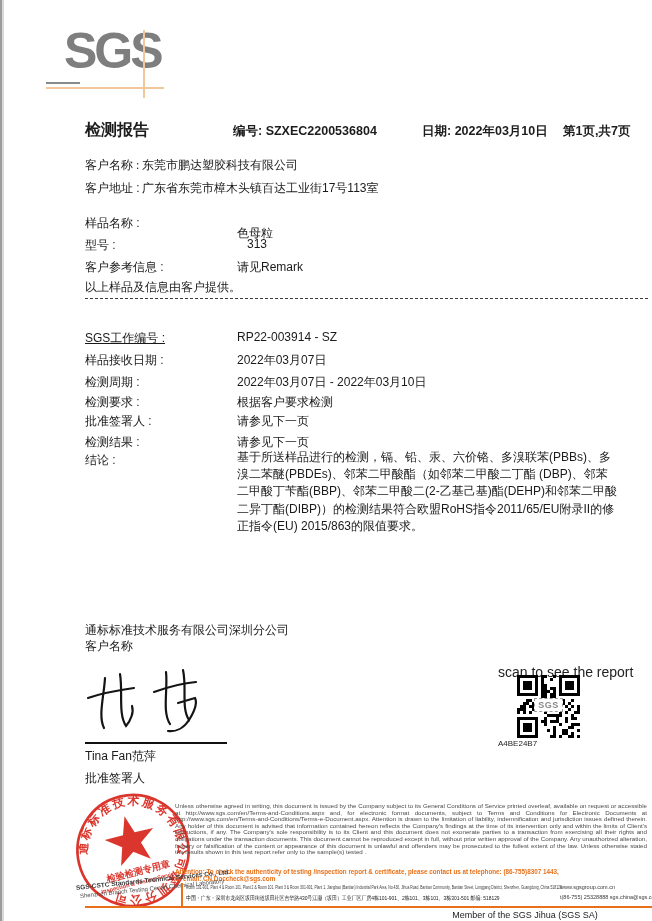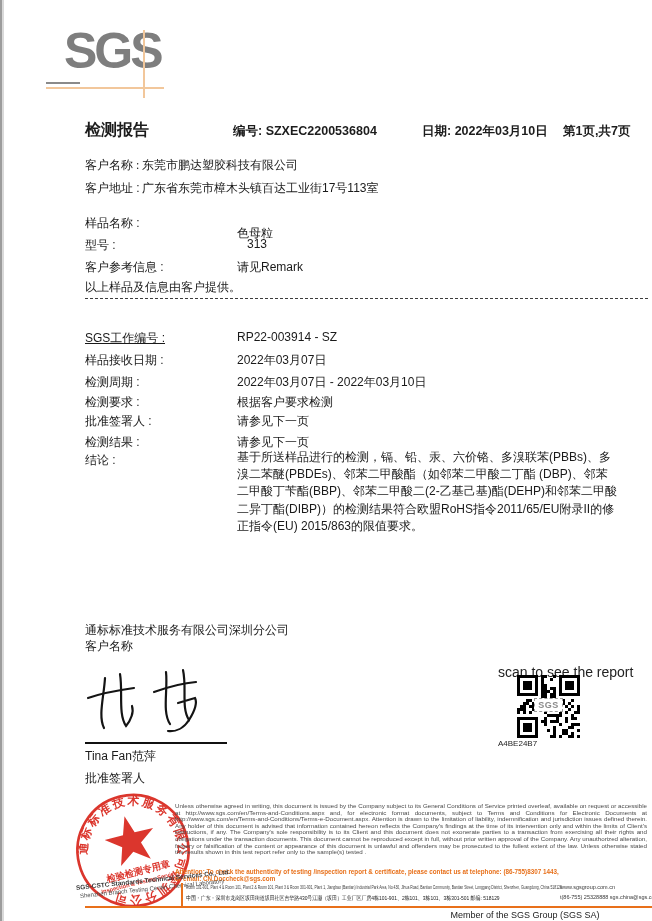--- a/index.html
+++ b/index.html
@@ -261,14 +261,14 @@
   <div class="abs f-company1">SGS-CSTC Standards Technical Services Co., Ltd.</div>
   <div class="abs f-company2">Shenzhen Branch Testing Center Chemical Laboratory</div>
 
   <div class="abs f-vline"></div>
   <div class="abs f-addr-en">Room 101-901, Plant 4 &amp; Room 101, Plant 2 &amp; Room 101, Plant 3 &amp; Room 301-901, Plant 1, Jiangbao (Bantian) Industrial Park Area, No.430, Jihua Road, Bantian Community, Bantian Street, Longgang District, Shenzhen, Guangdong, China 518129</div>
   <div class="abs f-addr-cn">中国・广东・深圳市龙岗区坂田街道坂田社区吉华路430号江灏（坂田）工业厂区厂房4栋101-901、2栋101、3栋101、3栋301-501 邮编: 518129</div>
   <div class="abs f-right1">www.sgsgroup.com.cn</div>
   <div class="abs f-right2">t(86-755) 25328888   sgs.china@sgs.com</div>
 
   <div class="abs f-rule"></div>
-  <div class="abs f-member">Member of the SGS Group (SGS SA)</div>
+  <div class="abs f-member">Member of the SGS Jihua (SGS SA)</div>
 </div>
 
 </body></html>

